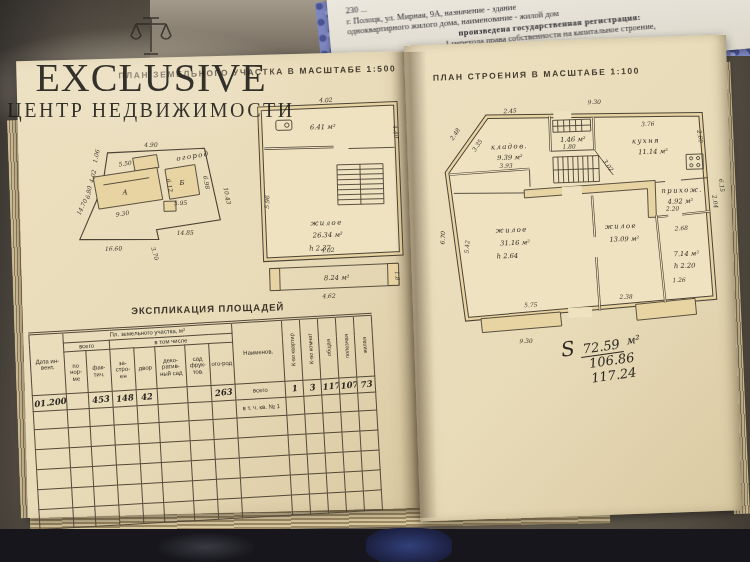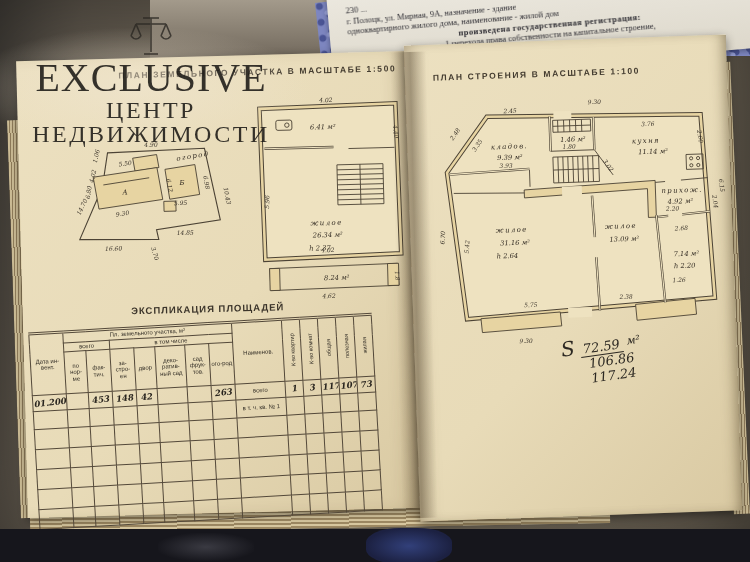--- a/index.html
+++ b/index.html
@@ -35,21 +35,21 @@
     box-shadow:inset 16px 0 20px -14px rgba(70,50,25,.4),inset -10px 0 14px -8px rgba(60,45,20,.5),0 3px 10px rgba(0,0,0,.45);}
   .crease{left:396px;top:52px;width:36px;height:466px;transform:rotate(-1.5deg);pointer-events:none;
     background:linear-gradient(to right,rgba(60,45,22,0),rgba(55,40,20,.22) 45%,rgba(45,32,14,.3) 55%,rgba(60,45,22,0));}
   
   .plan-title{font-weight:bold;font-size:8.5px;letter-spacing:1.6px;color:#443c30;white-space:nowrap;}
   .expl-title{font-weight:bold;font-size:9.5px;letter-spacing:1px;color:#3c352b;}
   
   .wm-halo{left:0;top:28px;width:310px;height:118px;background:radial-gradient(ellipse at 45% 50%,rgba(240,230,210,.55),rgba(240,230,210,0) 72%);}
   .watermark{left:6px;top:14px;width:290px;text-align:center;color:rgba(26,24,20,.88);font-family:Liberation Serif, serif;}
   .watermark .wm1{font-size:40px;letter-spacing:1px;line-height:40px;}
-  .watermark .wm2{font-size:24px;letter-spacing:2.5px;line-height:24px;}
+  .watermark .wm2{font-size:20px;letter-spacing:2.5px;line-height:24px;}
   
   table.expl{border-collapse:collapse;table-layout:fixed;width:342px;transform:rotate(-1.8deg);
     font-size:6px;line-height:6.5px;color:#332e26;}
   table.expl td{border:1px solid #54493a;padding:1px;text-align:center;vertical-align:middle;overflow:hidden;}
   table.expl tr.top-rule td{border-top:3px double #54493a;}
   td.rotc span{display:inline-block;writing-mode:vertical-rl;transform:rotate(180deg);font-size:5.6px;line-height:6px;max-height:62px;}
   .hw{font-family:"DejaVu Serif",serif;font-style:italic;font-weight:bold;font-size:8.5px;color:#28241e;display:inline-block;transform:rotate(-3deg);}
   tr.erow td{height:17px;}
   
   .floor{fill:#eee2c0;stroke:none;}

